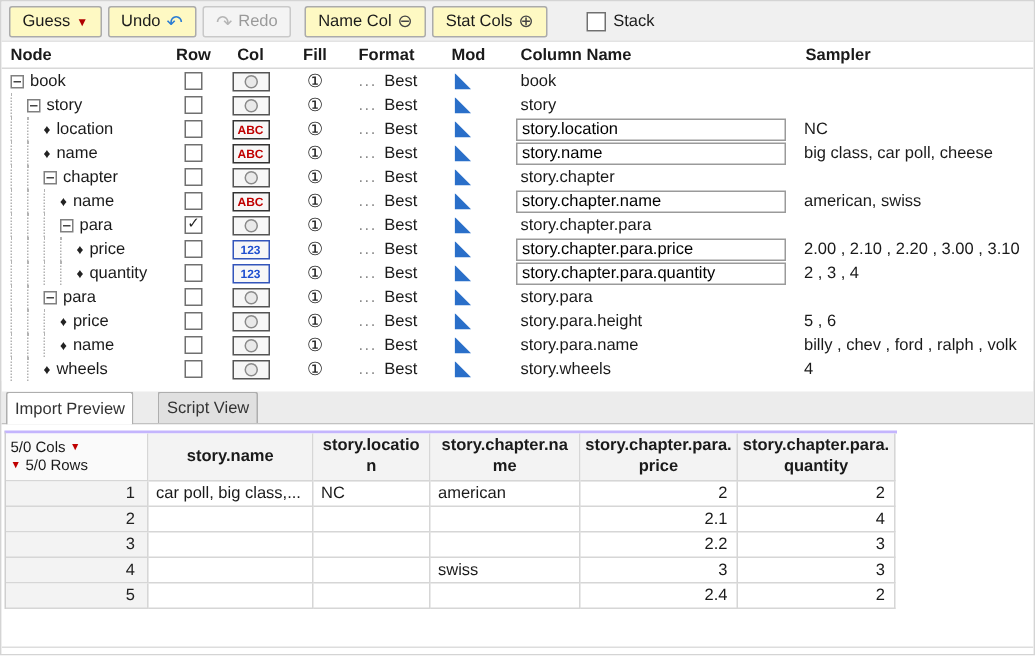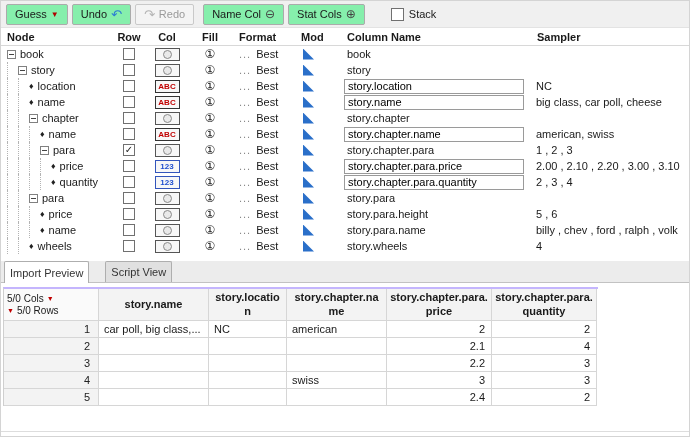--- a/index.html
+++ b/index.html
@@ -2,21 +2,21 @@
 <html><head>
 <meta charset="utf-8">
 <style>
   * { margin:0; padding:0; box-sizing:border-box; }
   html,body { background:#ffffff; }
   body { font-family:"Liberation Sans","DejaVu Sans",sans-serif; font-size:11px; color:#1a1a1a; }
   #app { width:690px; height:437px; border:1px solid #d4d4d4; overflow:hidden; background:#fff; position:relative; }
 
   
   .toolbar { height:27px; background:#f0f0f0; display:flex; align-items:center; padding:0 5px; gap:4px; border-bottom:1px solid #e3e3e3; }
-  .tbtn { display:inline-flex; align-items:center; gap:4px; height:21px; padding:0 8px; background:#86efac; border:1px solid #ababab; border-radius:2px; cursor:default; white-space:nowrap; }
+  .tbtn { display:inline-flex; align-items:center; gap:4px; height:21px; padding:0 8px; background:#fef9c3; border:1px solid #ababab; border-radius:2px; cursor:default; white-space:nowrap; }
   .tbtn.disabled { color:#9a9a9a; background:#f4f4f4; border-color:#c9c9c9; }
   .caret-red { color:#b00000; font-size:8px; }
   .undo-glyph { color:#2b7cd3; font-size:13px; line-height:1; }
   .redo-glyph { color:#b5b5b5; font-size:13px; line-height:1; }
   .circ-glyph { color:#444; font-size:12px; line-height:1; }
   .stack-wrap { display:inline-flex; align-items:center; gap:5px; margin-left:22px; }
   .checkbox { width:13px; height:13px; background:#fff; border:1px solid #707070; display:inline-flex; align-items:center; justify-content:center; font-size:10px; color:#222; }
 
   
   .tree { background:#fff; }
@@ -326,21 +326,20 @@
       <div class="cell fmt-cell">
           <span class="dots">...</span>
           <span>Best</span>
         </div>
       <div class="cell mod-cell">
           <span class="tri"></span>
         </div>
       <div class="cell cname-cell">
           <span class="cn-text">story.chapter.para</span>
         </div>
-      <div class="cell samp-cell">1 , 2 , 3</div>
     </div>
 
     <div class="tgrid trow">
       <div class="cell node-cell">
           <span class="guide"></span>
           <span class="guide"></span>
           <span class="guide"></span>
           <span class="guide"></span>
           <span class="leaf-icon"></span>
           <span>price</span>

